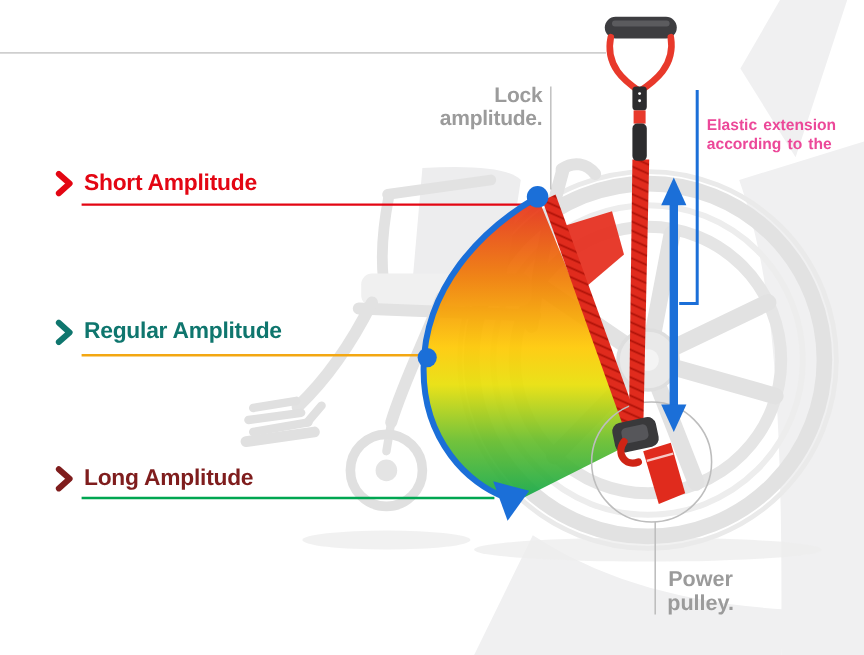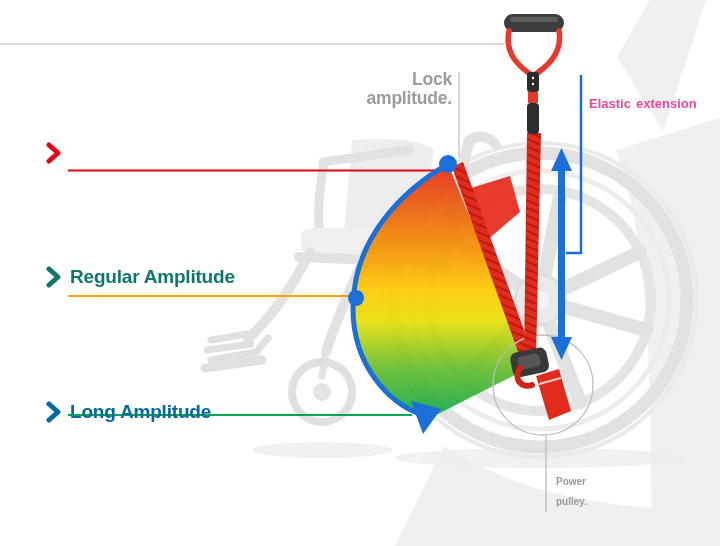--- a/index.html
+++ b/index.html
@@ -7,21 +7,21 @@
          font-family:"Liberation Sans",sans-serif;}
   .scene svg.base{position:absolute;left:0;top:0;}
   .overlay{position:absolute;font-weight:bold;}
   .amp-row{position:absolute;left:46px;display:flex;align-items:center;gap:9px;font-weight:bold;}
   .amp-row .chev{flex:0 0 auto;display:block;}
   .amp-text{font-size:19px;letter-spacing:-0.2px;white-space:nowrap;}
   .lock-label{left:332px;top:70px;width:120px;text-align:right;color:#9b9b9b;
               font-size:17.5px;line-height:19px;letter-spacing:-0.2px;}
   .elastic-label{left:589px;top:73px;width:112px;color:#ec4899;font-size:13px;
                  line-height:16px;word-spacing:1.5px;margin-top:23px;}
-  .power-label{left:556px;top:472px;color:#9b9b9b;font-size:10px;line-height:20px;}
+  .power-label{left:556px;top:472px;color:#9b9b9b;font-size:18px;line-height:20px;text-align:center;}
 </style>
 </head>
 <body>
 
 <div class="scene">
 
   <svg class="base" width="720" height="546" viewBox="0 0 720 546">
     <defs>
       <linearGradient id="fanGrad" gradientUnits="userSpaceOnUse" x1="0" y1="164" x2="0" y2="425">
         <stop offset="0" stop-color="#e52a1a"></stop>
@@ -143,43 +143,45 @@
       <polygon points="561.5,148 551,171 572,171"></polygon>
       <polygon points="561.5,360 551,337 572,337"></polygon>
     </g>
     <path d="M581,75 L581,253 L566,253" fill="none" stroke="#1b6fd8" stroke-width="2.5"></path>
   </svg>
 
   <div class="amp-row" style="top:142px;color:#e30613">
     <svg class="chev" width="15" height="22" viewBox="0 0 15 22">
       <path d="M3,3 L12,11 L3,19" fill="none" stroke="currentColor" stroke-width="5" stroke-linecap="round" stroke-linejoin="round"></path>
     </svg>
+    <span class="amp-text">Short Amplitude</span>
   </div>
 
   <div class="amp-row" style="top:266px;color:#0f766e">
     <svg class="chev" width="15" height="22" viewBox="0 0 15 22">
       <path d="M3,3 L12,11 L3,19" fill="none" stroke="currentColor" stroke-width="5" stroke-linecap="round" stroke-linejoin="round"></path>
     </svg>
     <span class="amp-text">Regular Amplitude</span>
   </div>
 
-  <div class="amp-row" style="top:401px;color:#0369a1">
+  <div class="amp-row" style="top:388px;color:#7f1d1d">
     <svg class="chev" width="15" height="22" viewBox="0 0 15 22">
       <path d="M3,3 L12,11 L3,19" fill="none" stroke="currentColor" stroke-width="5" stroke-linecap="round" stroke-linejoin="round"></path>
     </svg>
     <span class="amp-text">Long Amplitude</span>
   </div>
 
   <div class="overlay lock-label">
     <div>Lock</div>
     <div>amplitude.</div>
   </div>
 
   <div class="overlay elastic-label">
     <div>Elastic extension</div>
+    <div>according to the</div>
   </div>
 
   <div class="overlay power-label">
     <div>Power</div>
     <div>pulley.</div>
   </div>
 
 </div>
 
 </body></html>

